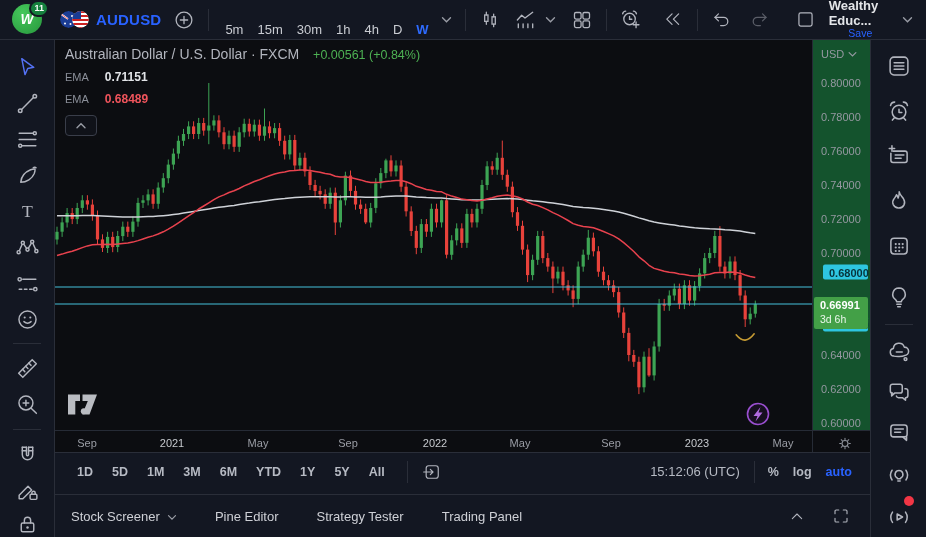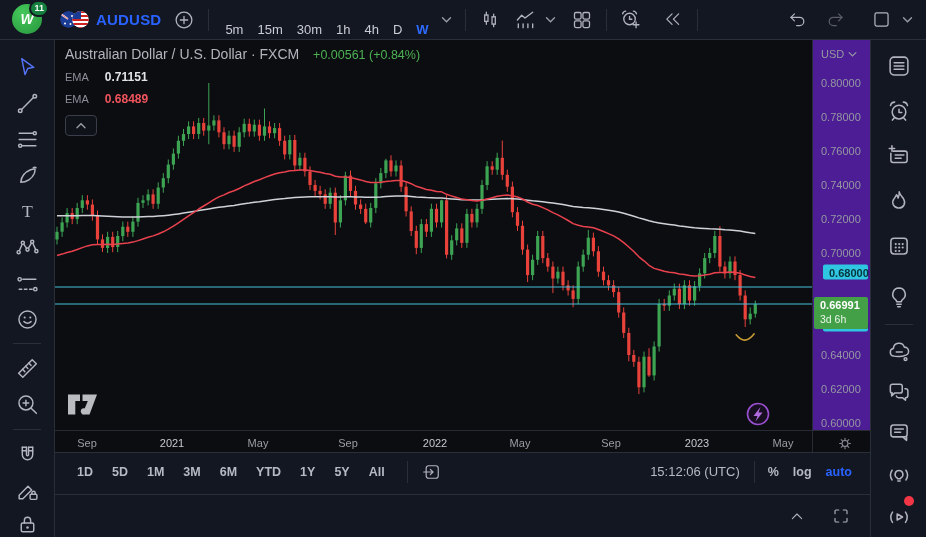--- a/index.html
+++ b/index.html
@@ -51,21 +51,21 @@
   #chart-svg { position:absolute; inset:0; }
   #chart-legend { position:absolute; left:10px; top:6px; z-index:5; }
   .lg-row1 { font-size:14px; color:#b2b5be; }
   .lg-change { margin-left:10px; font-size:12.5px; }
   .lg-ema { margin-top:8px; font-size:11px; color:#8b8f99; display:flex; align-items:center; }
   .lg-ema b { margin-left:10px; font-size:12px; font-weight:700;padding-left:6px; }
   #legend-collapse { margin-top:9px; width:32px; height:21px; border:1px solid #3a3e4a; border-radius:4px;
     display:flex; align-items:center; justify-content:center; color:#9a9da6; cursor:pointer; background:rgba(19,23,34,.5); }
 
   
-  #price-axis { position:absolute; left:812px; top:40px; width:58px; height:390px; background:#4c1d95;
+  #price-axis { position:absolute; left:812px; top:40px; width:58px; height:390px; background:#14532d;
     border-left:1px solid #262b36; font-size:11px; color:#9598a1; }
   #currency-row { position:absolute; left:8px; top:8px; display:flex; align-items:center; color:#9598a1; cursor:pointer; }
   .ptick { position:absolute; left:8px; transform:translateY(-50%); }
   .plabel { position:absolute; left:10px; right:2px; transform:translateY(-50%); border-radius:2px;
     font-weight:700; text-align:left; padding:1.5px 0 1.5px 6px; color:#07333b; }
   #last-price-label { position:absolute; left:1px; right:2px; border-radius:2px; color:#fff;
     padding:2px 0 2px 6px; line-height:1.25; }
   #last-price-label .cd { font-weight:400; font-size:10.5px; color:#e9f6ea; }
 
   
@@ -212,20 +212,24 @@
       <span class="ibtn dim" style="margin-left:8px;">
         <svg width="21" height="21" viewBox="0 0 24 24" fill="none" stroke="currentColor" stroke-width="1.4" stroke-linecap="round" stroke-linejoin="round">
             <path d="M19.5 9.5 H9.5 a4.7 4.7 0 0 0 0 9.4 H13"></path>
             <path d="M15.5 5.5 l4 4 -4 4"></path>
           </svg>
       </span>
       <span class="ibtn" style="margin-left:16px;">
         <svg width="21" height="21" viewBox="0 0 24 24" fill="none" stroke="currentColor" stroke-width="1.4">
             <rect x="4.5" y="4.5" width="15" height="15" rx="2"></rect>
           </svg>
+      </span>
+      <span id="layout-name-block">
+        <span id="layout-name">Wealthy Educ...</span>
+        <span id="save-label">Save</span>
       </span>
       <span class="ibtn chev" style="min-width:18px;">
         <svg width="11" height="8" viewBox="0 0 12 9" fill="none" stroke="currentColor" stroke-width="1.5" stroke-linecap="round">
             <path d="M1.5 2 L6 6.5 L10.5 2"></path>
           </svg>
       </span>
     </span>
   </div>
 
   <div id="left-rail">
@@ -707,20 +711,37 @@
         </svg>
     </span>
     <span id="clock">15:12:06 (UTC)</span>
     <span class="sep" style="margin-left:14px;"></span>
     <span class="mode" style="margin-left:4px;">%</span>
     <span class="mode">log</span>
     <span class="mode blue">auto</span>
   </div>
 
   <div id="bottom-panel">
+    <span id="panel-items" style="display:flex;align-items:center;">
+        <span class="panel-item">
+          <span>Stock Screener</span>
+          <span class="chev"><svg width="10" height="7" viewBox="0 0 12 9" fill="none" stroke="currentColor" stroke-width="1.5" stroke-linecap="round">
+              <path d="M1.5 2 L6 6.5 L10.5 2"></path>
+            </svg></span>
+        </span>
+        <span class="panel-item">
+          <span>Pine Editor</span>
+        </span>
+        <span class="panel-item">
+          <span>Strategy Tester</span>
+        </span>
+        <span class="panel-item">
+          <span>Trading Panel</span>
+        </span>
+      </span>
     <span id="panel-right">
       <span class="ibtn">
         <svg width="16" height="12" viewBox="0 0 24 18" fill="none" stroke="currentColor" stroke-width="1.6" stroke-linecap="round" stroke-linejoin="round">
             <path d="M5 13 L12 6 L19 13"></path>
           </svg>
       </span>
       <span class="ibtn">
         <svg width="18" height="18" viewBox="0 0 24 24" fill="none" stroke="currentColor" stroke-width="1.5" stroke-linecap="round">
             <path d="M4 9 V5.5 A1.5 1.5 0 0 1 5.5 4 H9 M15 4 h3.5 A1.5 1.5 0 0 1 20 5.5 V9 M20 15 v3.5 a1.5 1.5 0 0 1 -1.5 1.5 H15 M9 20 H5.5 A1.5 1.5 0 0 1 4 18.5 V15"></path>
           </svg>

